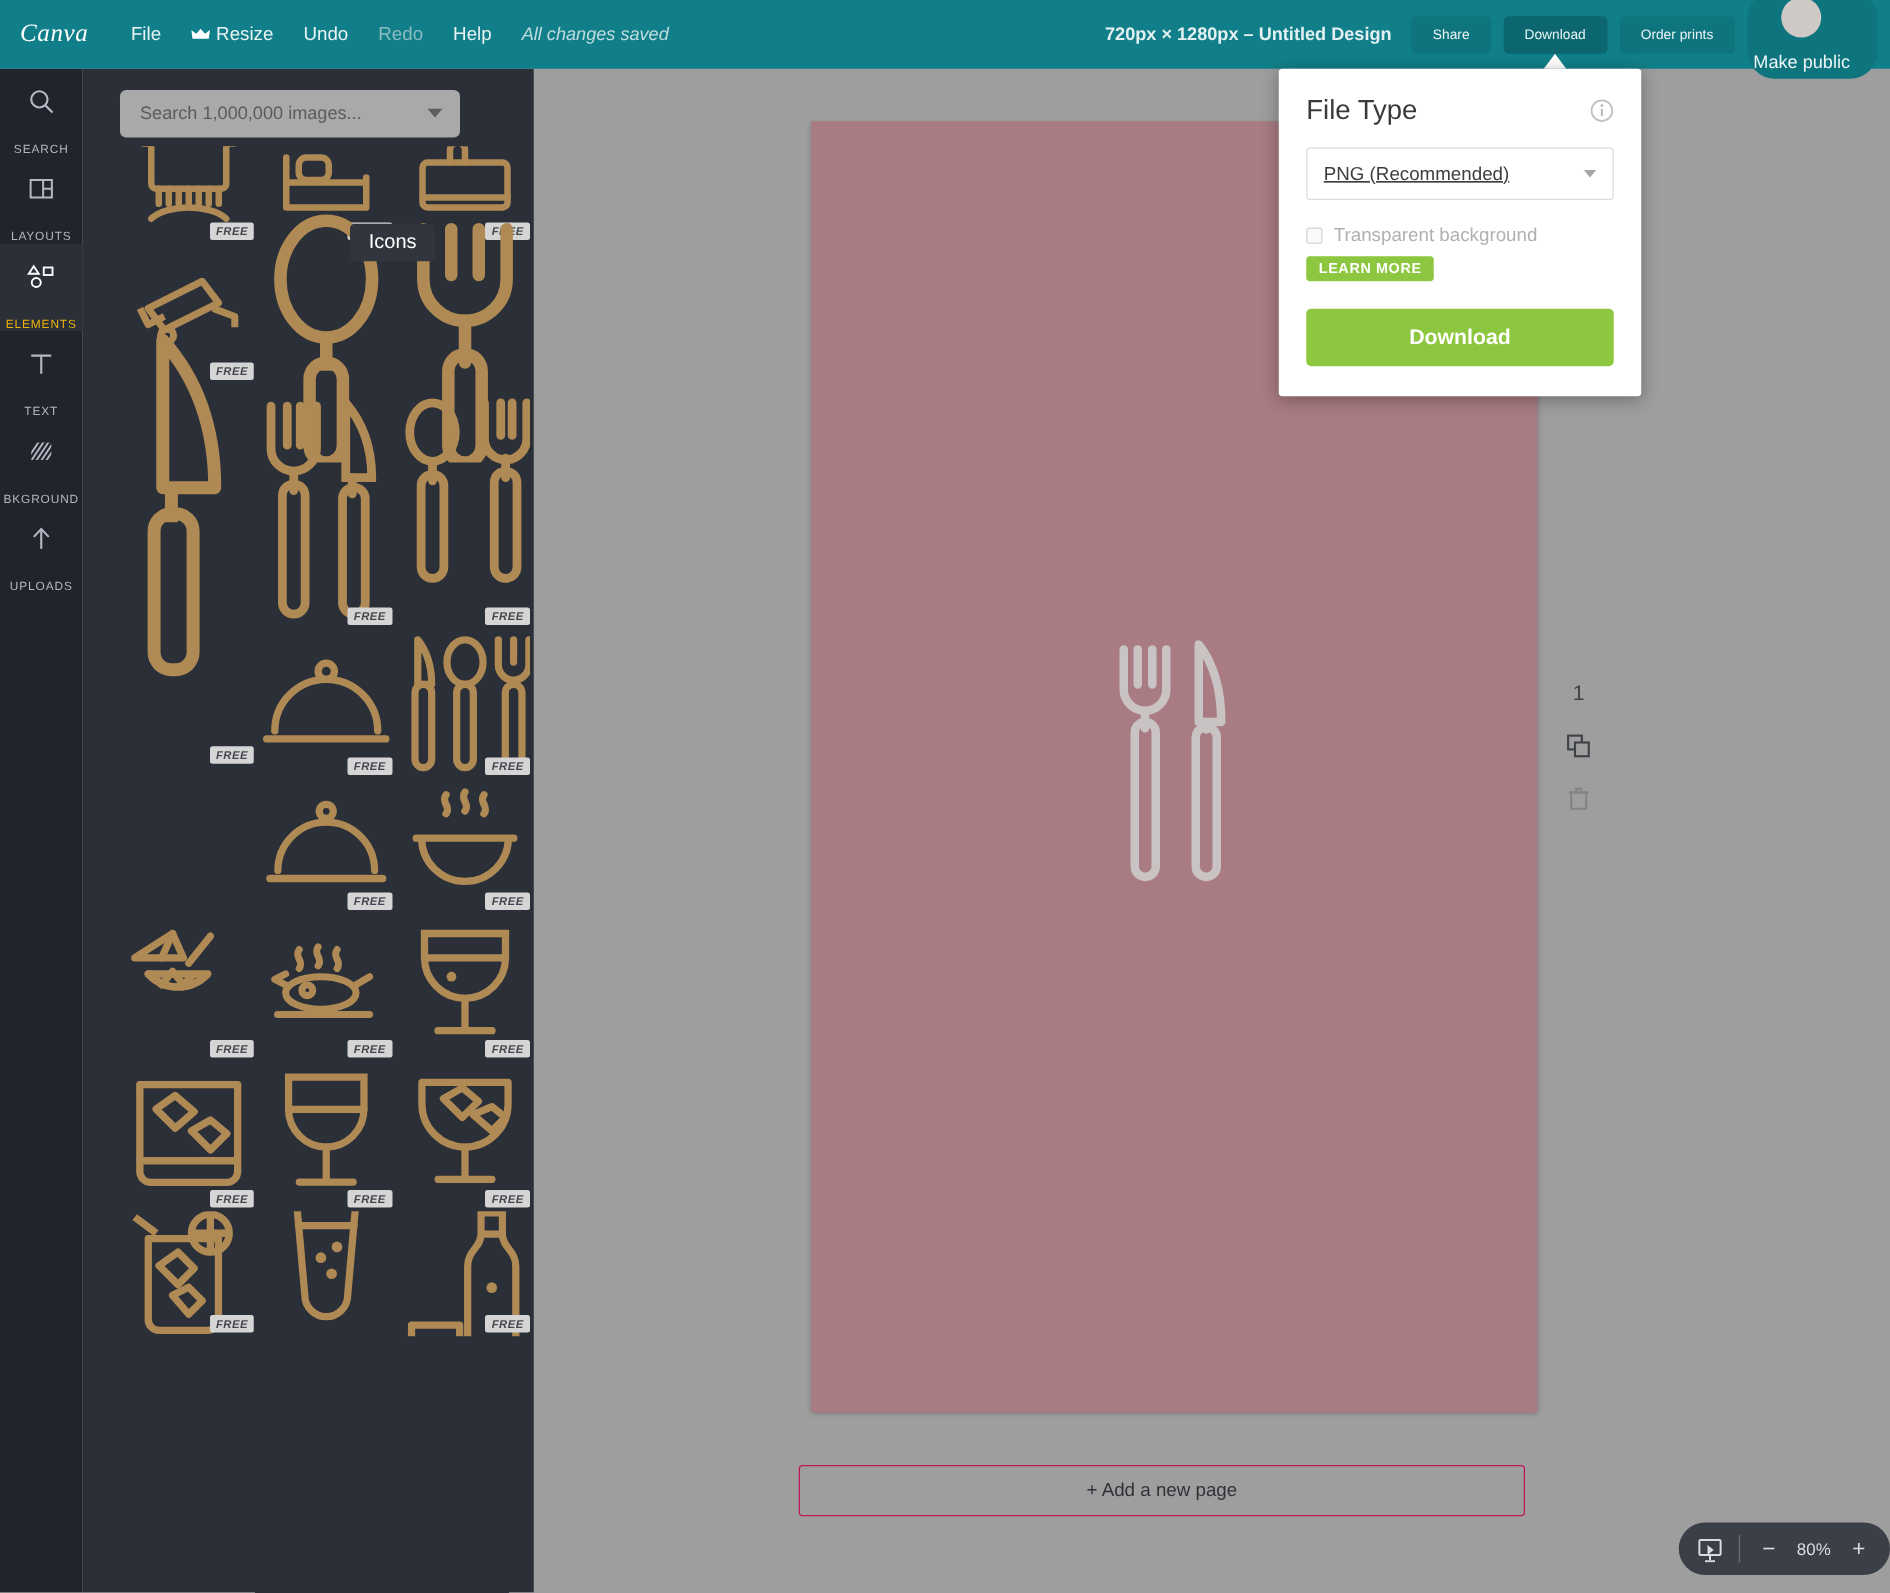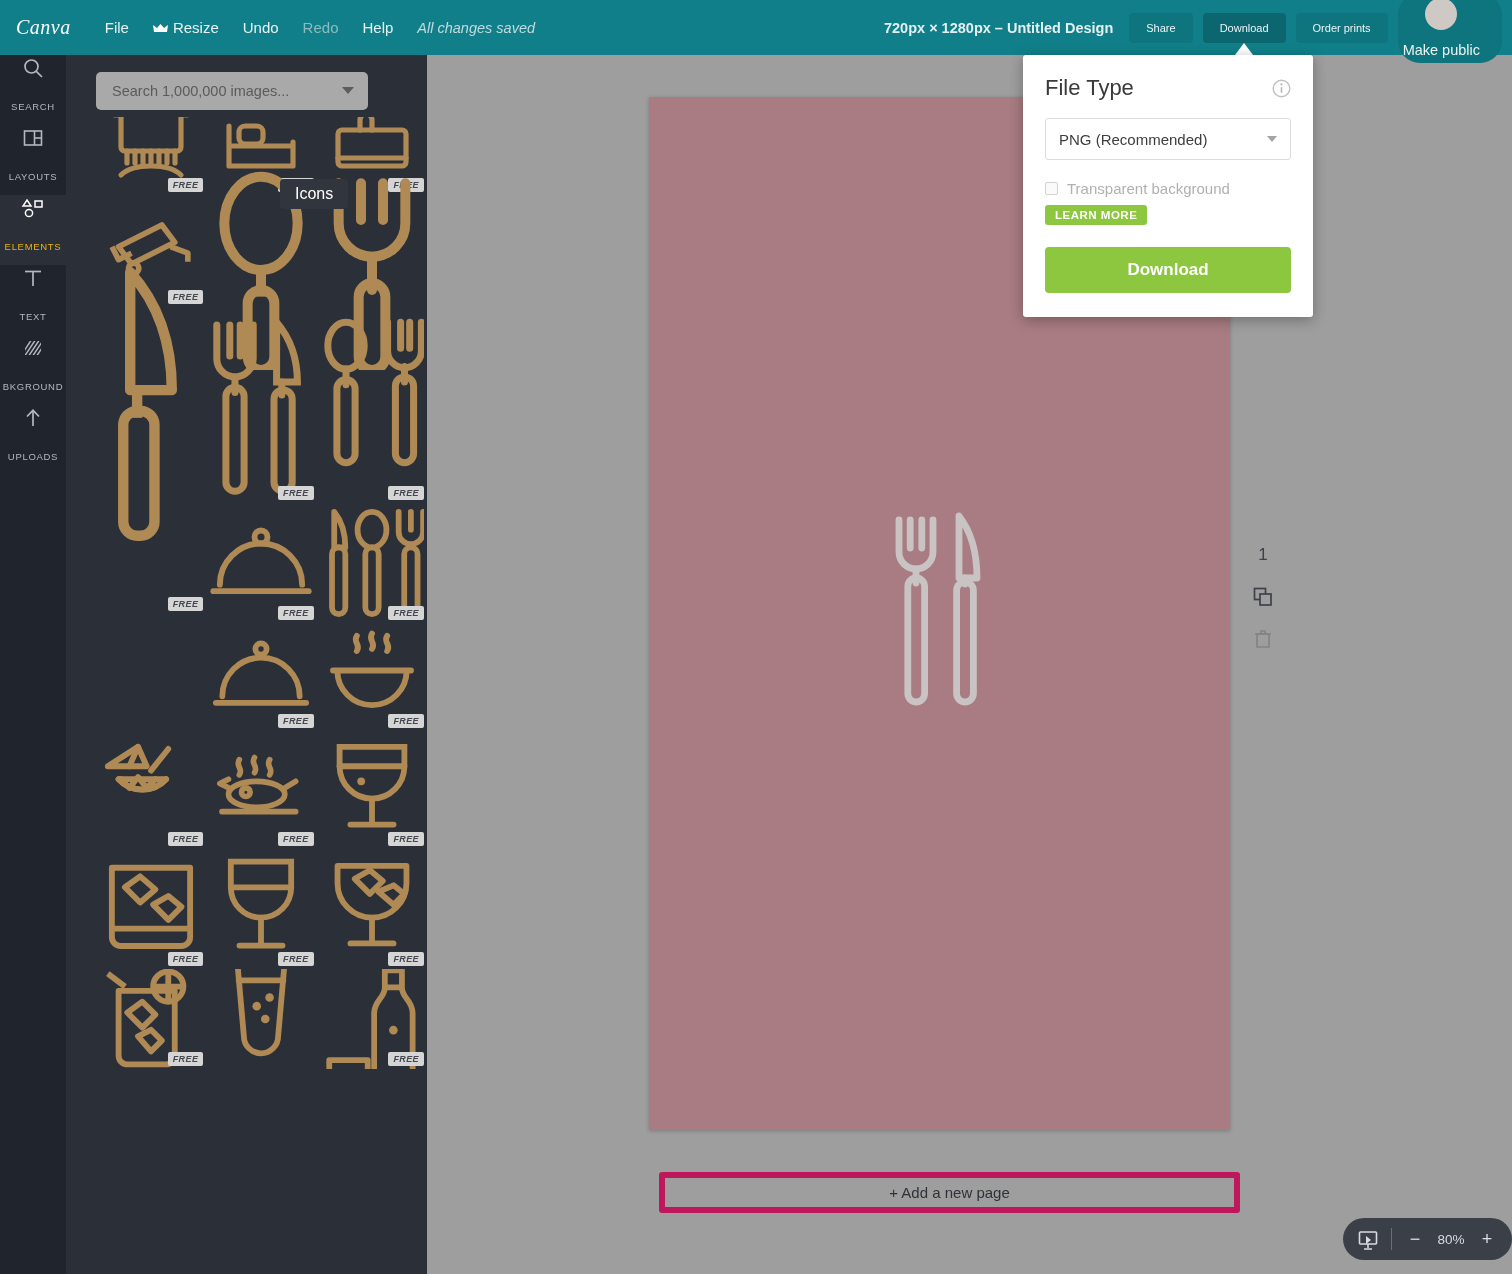--- a/index.html
+++ b/index.html
@@ -65,21 +65,21 @@
   }
   .makepublic span { color: #eaf5f6; font-size: 14.5px; white-space: nowrap; }
 
   
   .rail {
     position: absolute; left: 0; top: 55px; width: 66px; height: 1219px;
     background: #20242c; z-index: 40;
   }
   .rail-item {
     height: 70px; display: flex; flex-direction: column;
-    align-items: center; justify-content: flex-start; gap: 20px;
+    align-items: center; justify-content: flex-end; gap: 20px;
     cursor: pointer; color: #b3b8c2;
   }
   .rail-item.sel { background: #2b2f38; color: #eab308; }
   .rail-label { font-size: 9.5px; letter-spacing: 0.7px; }
   .rail-ico { height: 26px; display:flex; align-items:center; }
 
   
   .panel {
     position: absolute; left: 66px; top: 55px; width: 361px; height: 1219px;
     background: #2b2f38; overflow: hidden; z-index: 35;
@@ -140,23 +140,23 @@
   .page-tools {
     position: absolute; left: 812px; top: 490px;
     width: 48px; display: flex; flex-direction: column;
     align-items: center; gap: 22px;
   }
   .page-num { color: #3e4148; font-size: 17px; }
   .ptool { cursor: pointer; line-height: 0; }
   .ptool.faded { opacity: 0.28; }
 
   .addpage {
-    position: absolute; left: 232px; top: 1117px;
+    position: absolute; left: 212px; top: 1117px;
     width: 581px; height: 41px;
-    border: 6px solid #be185d; border-radius: 3px;
+    border: 1px solid #be185d; border-radius: 3px;
     color: #2f3238; font-size: 15px;
     display: flex; align-items: center; justify-content: center;
     cursor: pointer; background: transparent;
     font-family: "Liberation Sans", sans-serif;
   }
 
   .zoombar {
     position: absolute; left: 916px; top: 1163px;
     height: 42px; background: #3b3f48; border-radius: 21px;
     display: flex; align-items: center; padding: 0 14px; gap: 8px;
@@ -171,21 +171,21 @@
   
   .popover {
     position: absolute; left: 1023px; top: 55px;
     width: 290px; background: #ffffff;
     border-radius: 3px; box-shadow: 0 3px 14px rgba(0,0,0,0.3);
     padding: 20px 22px 24px; z-index: 70;
   }
   .pop-head { display: flex; align-items: center; }
   .pop-title { font-size: 22px; color: #3a3a3a; }
   .pop-info { margin-left: auto; cursor: pointer; line-height: 0; }
-  .select-wrap { position: relative; margin-top: 17px; }
+  .select-wrap { position: relative; margin-top: 17px; text-decoration: underline; }
   .fake-select {
     width: 100%; height: 42px; border: 1px solid #dcdcdc;
     border-radius: 3px; background: #fff;
     display: flex; align-items: center; padding: 0 34px 0 13px;
     font-size: 15px; color: #3d3d3d; cursor: pointer;
   }
   .sel-chev {
     position: absolute; right: 14px; top: 18px;
     width: 0; height: 0; border-left: 5px solid transparent;
     border-right: 5px solid transparent; border-top: 6px solid #a5a5a5;

